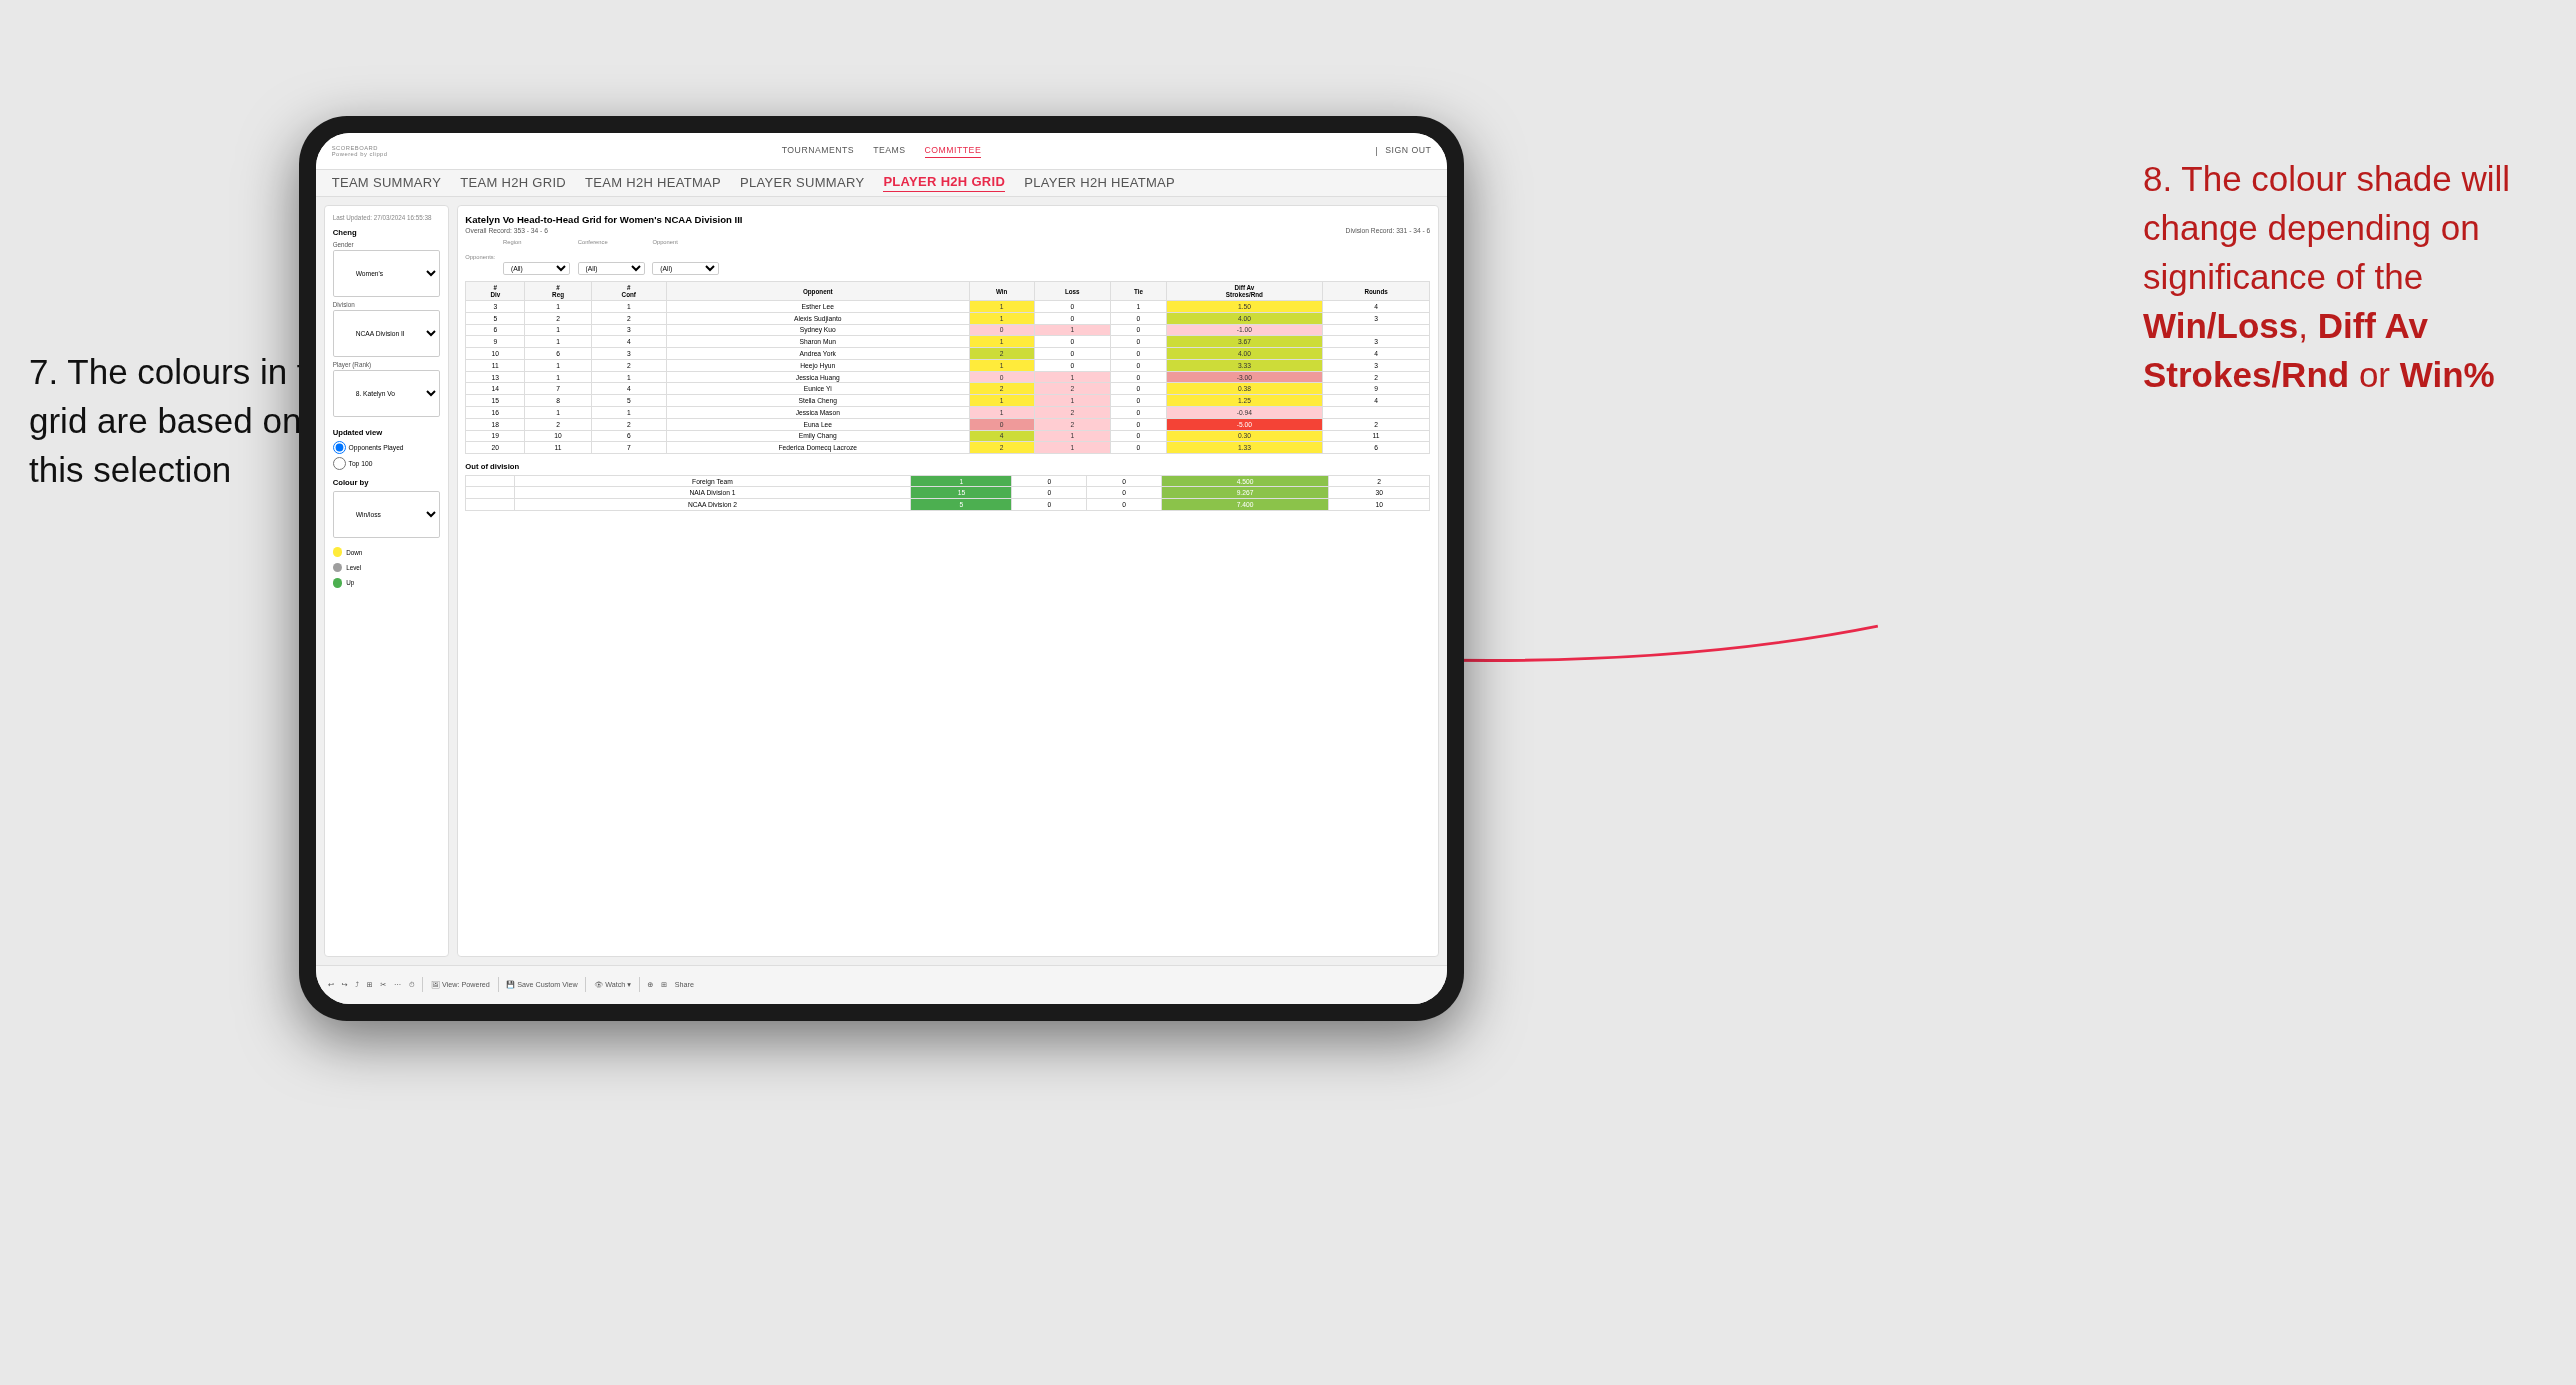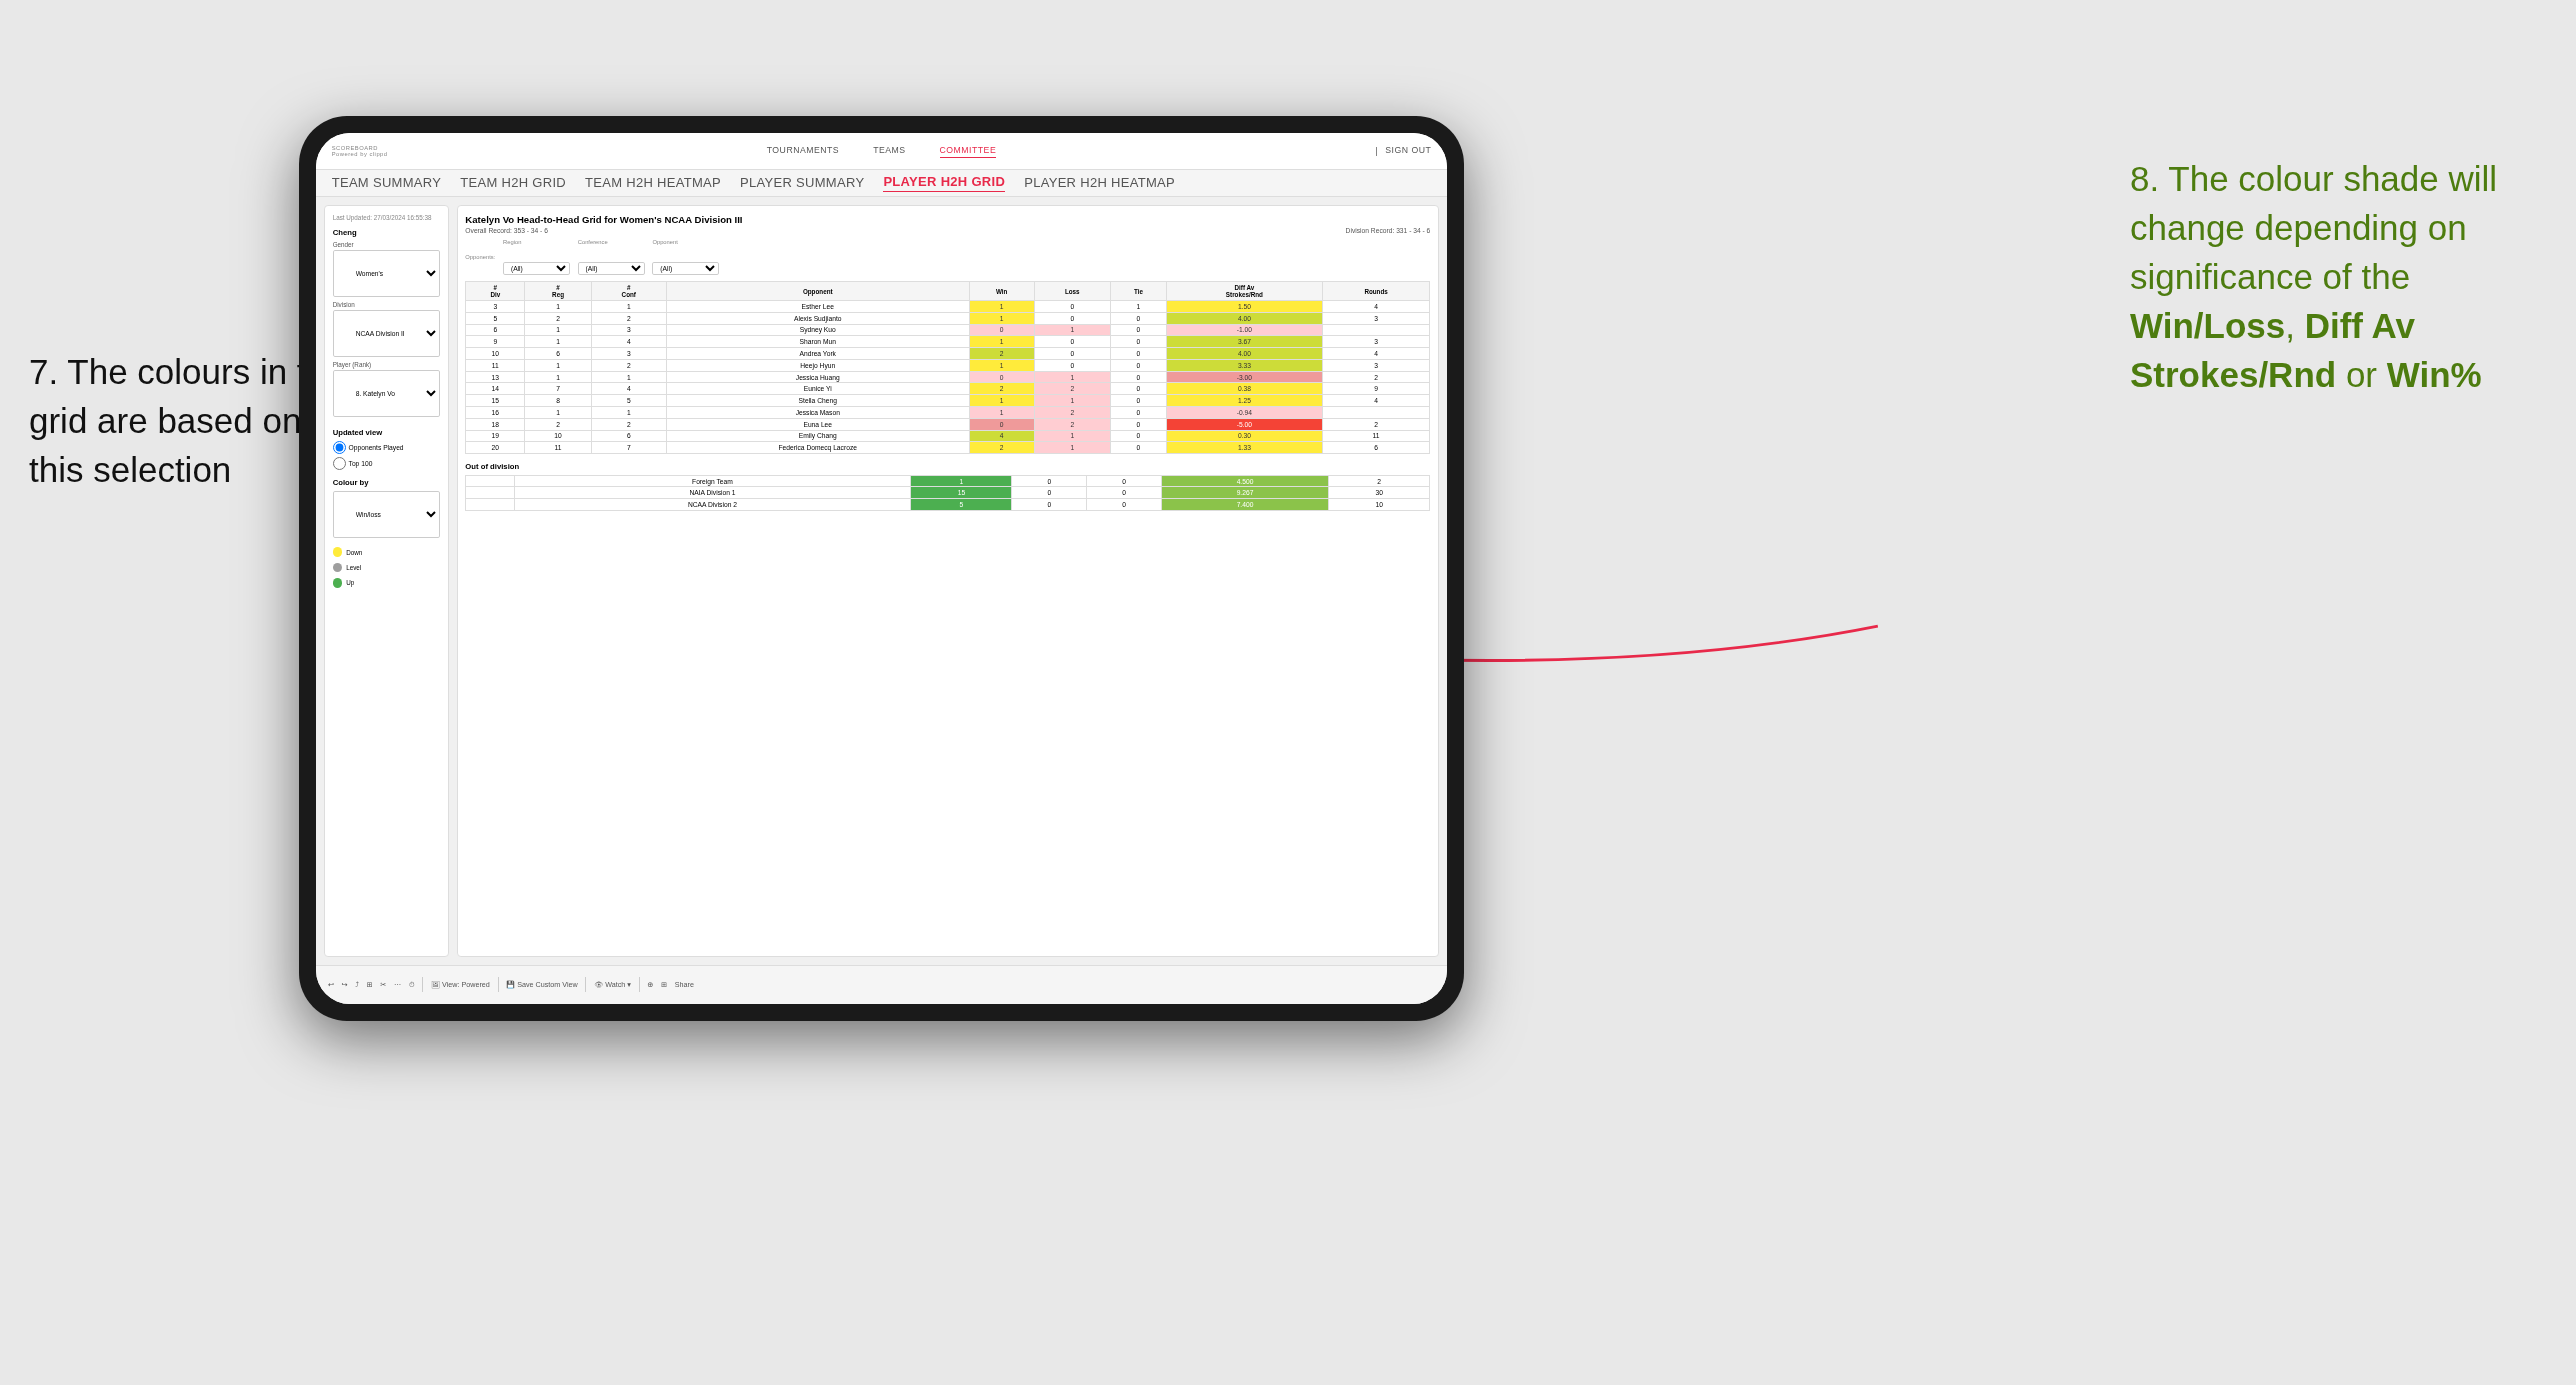--- a/index.html
+++ b/index.html
@@ -18,24 +18,24 @@
       left: 29px;
       top: 347px;
       font-size: 35px;
       font-weight: 400;
       color: #111;
       line-height: 1.4;
       width: 327px;
     }
     .annotation-right {
       position: absolute;
-      right: 42px;
+      right: 29px;
       top: 154px;
       font-size: 35px;
-      color: #4d7c0f;
+      color: #b91c1c;
       line-height: 1.4;
       width: 404px;
     }
     .annotation-right strong {
       font-weight: 700;
     }
 
     
     .arrows-overlay {
       position: absolute;
@@ -84,21 +84,21 @@
       letter-spacing: 0.5px;
     }
     .nav-logo span {
       display: block;
       font-size: 5.8px;
       font-weight: 400;
       color: #888;
     }
     .nav-links {
       display: flex;
-      gap: 34px;
+      gap: 19px;
       align-items: center;
     }
     .nav-link {
       font-size: 8.7px;
       color: #555;
       text-transform: uppercase;
       letter-spacing: 0.5px;
       cursor: pointer;
       padding-bottom: 1.9px;
     }

